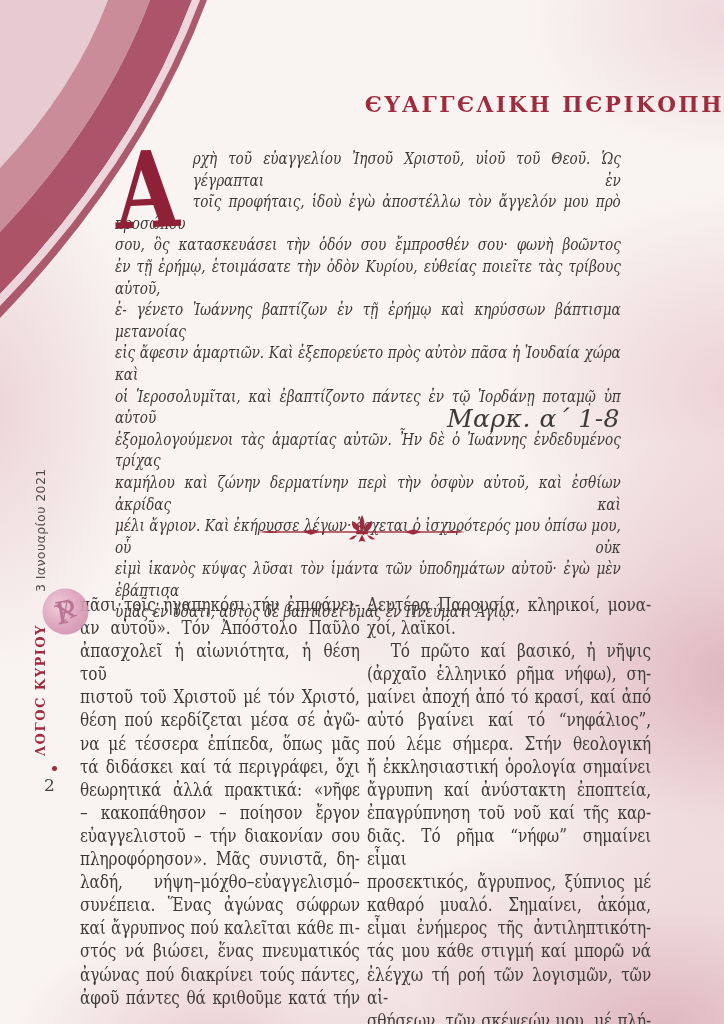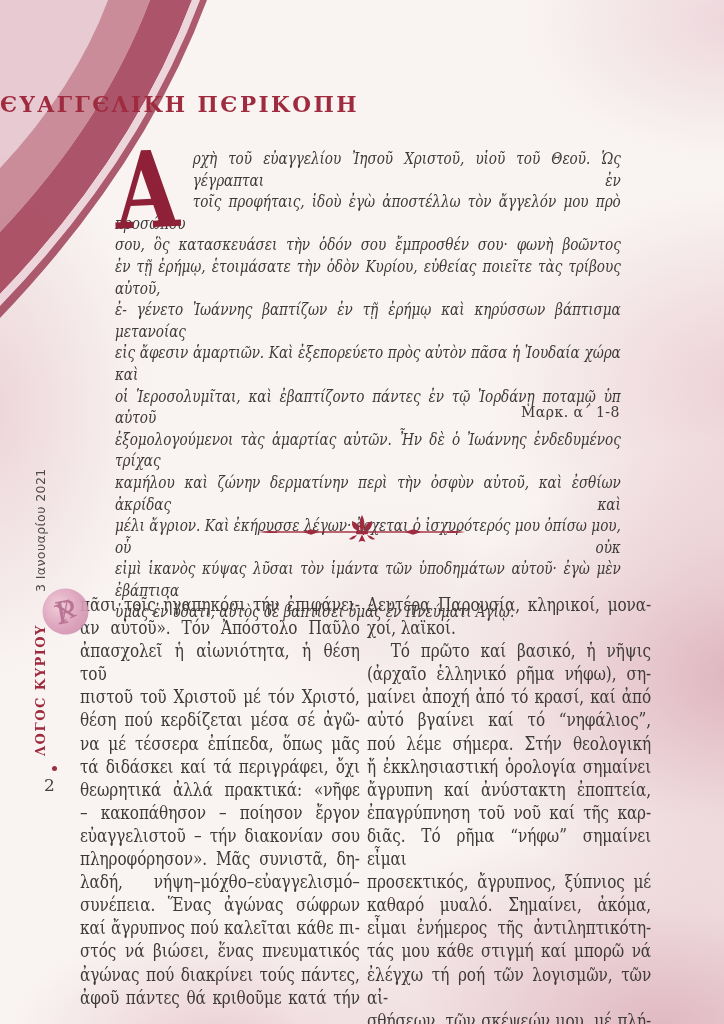--- a/index.html
+++ b/index.html
@@ -12,40 +12,40 @@
       radial-gradient(380px 300px at 103% 38%, rgba(225,179,191,.55), rgba(225,179,191,0) 68%),
       radial-gradient(430px 340px at 102% 66%, rgba(205,138,157,.60), rgba(205,138,157,0) 70%),
       radial-gradient(520px 300px at 92% 100%, rgba(204,136,156,.55), rgba(204,136,156,0) 70%),
       radial-gradient(300px 180px at 30% 102%, rgba(216,160,175,.45), rgba(216,160,175,0) 70%),
       radial-gradient(240px 380px at -2% 40%,  rgba(223,180,192,.50), rgba(223,180,192,0) 70%),
       radial-gradient(220px 160px at 55% 60%,  rgba(228,196,205,.30), rgba(228,196,205,0) 70%),
       #f9f4f2;
   }
   .swoosh { position:absolute; left:0; top:0; }
   .title {
-    position:absolute; top:92px; left:0; width:724px; text-align:left;
+    position:absolute; top:92px; left:0; width:724px; text-align:right;
     font-weight:bold; font-size:21.5px; letter-spacing:2.5px;
     color:var(--accent,#9e2b3e);
   }
   .gospel {
     position:absolute; left:115px; top:148px; width:650px;
     transform:scaleX(0.778); transform-origin:0 0;
     font-style:italic; font-size:17.5px; line-height:21.6px; letter-spacing:-0.1px;
   }
   .dropcap {
     float:left; width:100px; height:62px; overflow:visible;
     font-style:normal; font-weight:bold; font-size:106px; line-height:0.8;
     color:var(--dropcap,#8e2137); transform:rotate(-2deg);
   }
   .tline { text-align:justify; text-align-last:justify; }
   .tl-end { text-align-last:left; }
   .tl-ind { text-indent:1.55em; }
   .attribution {
     position:absolute; right:104px; top:404px;
-    font-size:14px; letter-spacing:.5px;
+    font-style:italic; font-size:25px; letter-spacing:.5px;
   }
   .divider { position:absolute; left:257px; top:512px; }
   .col {
     position:absolute; top:593px; font-size:18px; line-height:23.1px;
     letter-spacing:-0.1px; transform:scaleX(0.848); transform-origin:0 0;
   }
   .col-left  { left:80px;  width:330px; }
   .col-right { left:367px; width:335px; }
   .v-date {
     position:absolute; left:49px; top:576px; width:146px; height:16px;

